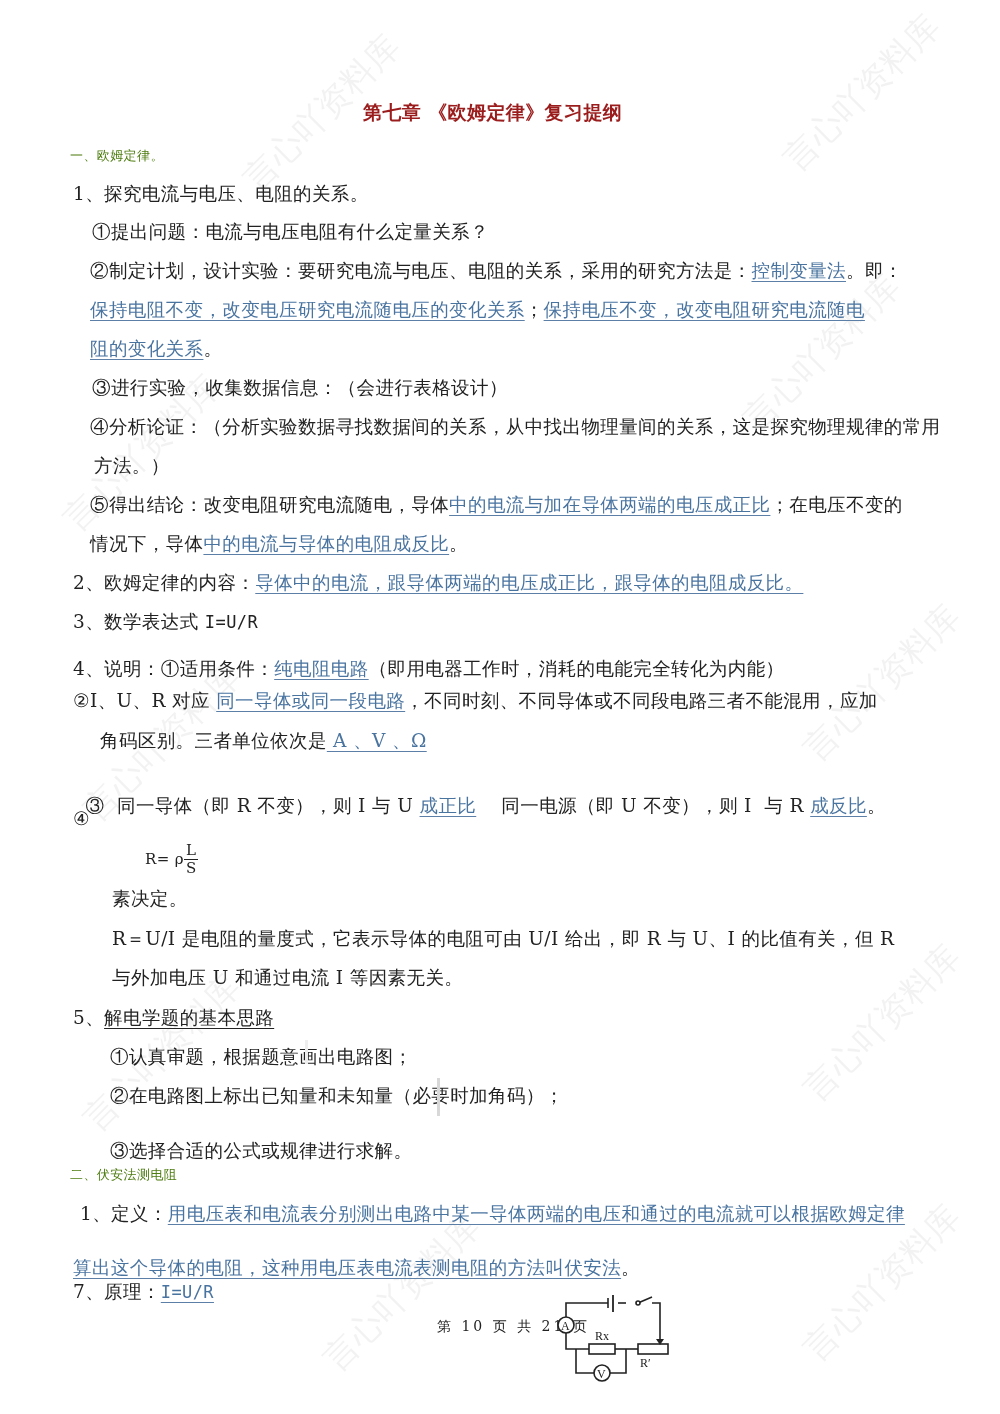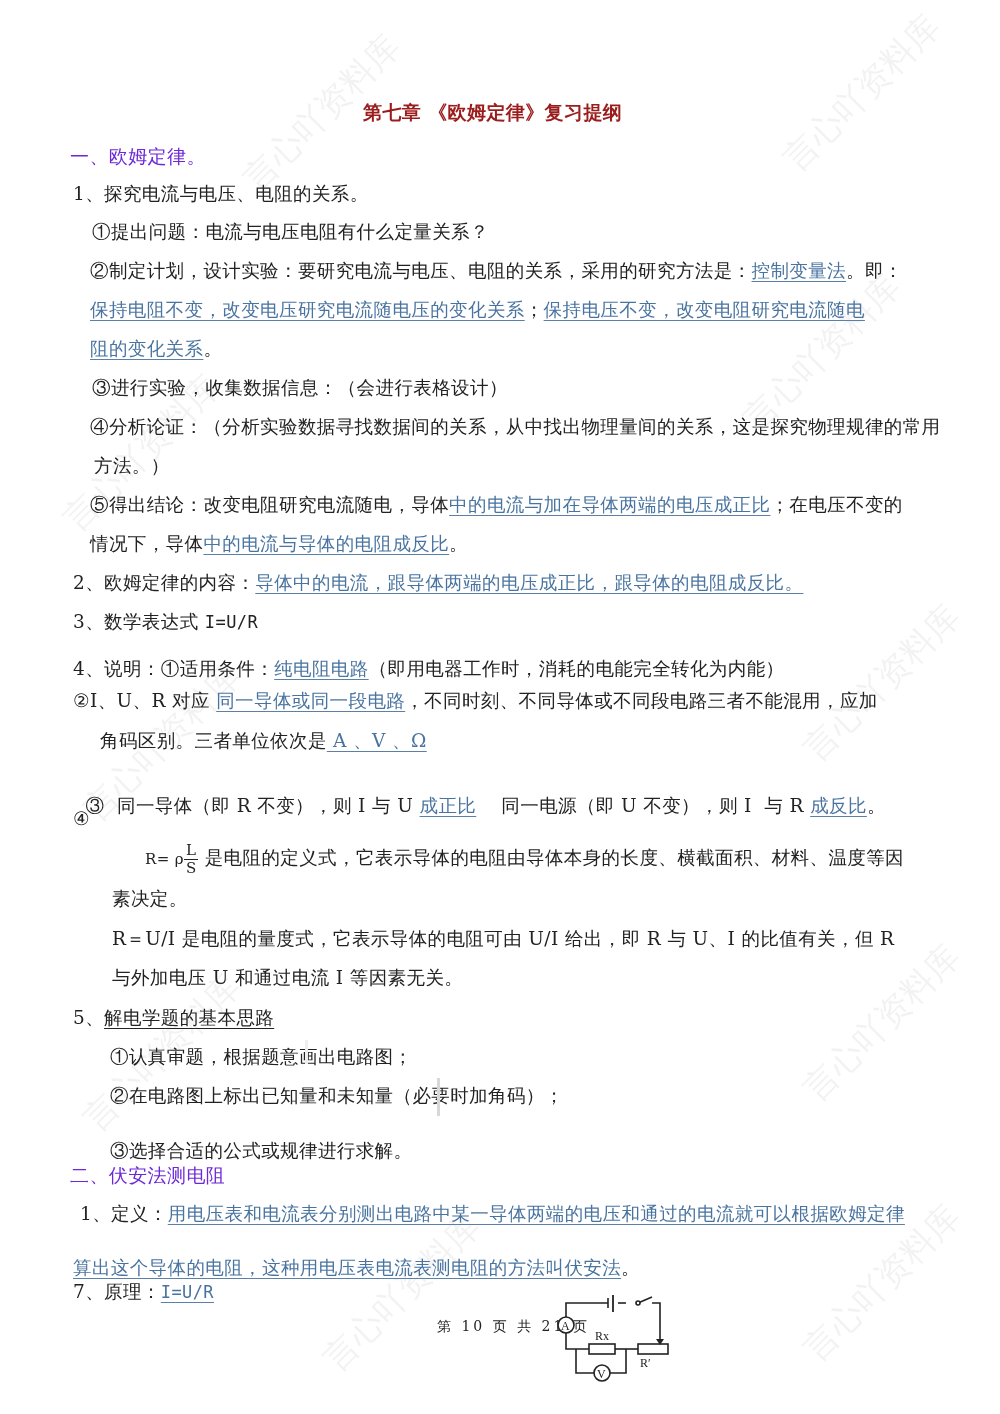--- a/index.html
+++ b/index.html
@@ -1,20 +1,20 @@
 <!DOCTYPE html>
 <html><head>
 <meta charset="utf-8">
 <style>
   html, body { margin:0; padding:0; background:#ffffff; }
   body { width:1000px; height:1414px; position:relative; overflow:hidden;
          font-family:"DejaVu Serif","Liberation Serif",serif; color:#222; }
   .line { position:absolute; font-size:18.5px; line-height:26px; white-space:nowrap; letter-spacing:0.4px; }
   .title { color:#9b1c1c; font-weight:bold; font-size:19px; }
-  .heading { color:#6d28d9; font-size:19px; }
+  .heading { color:#4d7c0f; font-size:13px; }
   .ans { color:#4a74a0; text-decoration:underline; text-decoration-color:#5b7fa6; text-underline-offset:4px; }
   .ul { text-decoration:underline; text-underline-offset:4px; }
   .mono { font-family:"DejaVu Sans Mono","Liberation Mono",monospace; font-size:17px; }
   .frac { display:inline-block; vertical-align:middle; text-align:center; font-size:15px; line-height:17px; }
   .frac .num { display:block; border-bottom:1.3px solid #222; padding:0 2px; }
   .frac .den { display:block; }
   .wm { position:absolute; color:rgba(0,0,0,0.05); font-size:34px; transform:rotate(-45deg); white-space:nowrap; font-family:"DejaVu Sans",sans-serif; }
   .footer { position:absolute; font-size:14px; letter-spacing:3px; }
   .tick { position:absolute; width:3px; background:#d8d8d8; }
 </style>
@@ -79,21 +79,21 @@
   <span>角码区别。三者单位依次是</span><span class="ans"> A 、V  、Ω</span>
 </div>
 
 <div class="line" style="left:73px;top:767px;white-space:pre;">
   <span>③  同一导体（即 R 不变），则 I 与 U </span><span class="ans">成正比</span><span>    同一电源（即 U 不变），则 I  与 R </span><span class="ans">成反比</span><span>。</span>
 </div>
 
 <div class="line" style="left:73px;top:806px;">④</div>
 
 <div class="line" style="left:105px;top:838px;line-height:40px;margin-left:40px;">
-  <span style="font-size:15px;">R= ρ</span><span class="frac"><span class="num">L</span><span class="den">S</span></span><span> 是电阻的定义式，它表示导体的电阻由导体本身的长度、横截面积、材料、温度等因</span>
+  <span style="font-size:15px;">R= ρ</span><span class="frac"><span class="num">L</span><span class="den">S</span></span>
 </div>
 <div class="line" style="left:112px;top:886px;">素决定。</div>
 <div class="line" style="left:112px;top:926px;">R＝U/I 是电阻的量度式，它表示导体的电阻可由 U/I 给出，即 R 与 U、I 的比值有关，但 R</div>
 <div class="line" style="left:112px;top:965px;">与外加电压 U 和通过电流 I 等因素无关。</div>
 
 <div class="line" style="left:73px;top:1005px;">
   <span>5、</span><span class="ul">解电学题的基本思路</span>
 </div>
 <div class="line" style="left:110px;top:1044px;">①认真审题，根据题意画出电路图；</div>
 <div class="line" style="left:110px;top:1083px;">②在电路图上标出已知量和未知量（必要时加角码）；</div>

